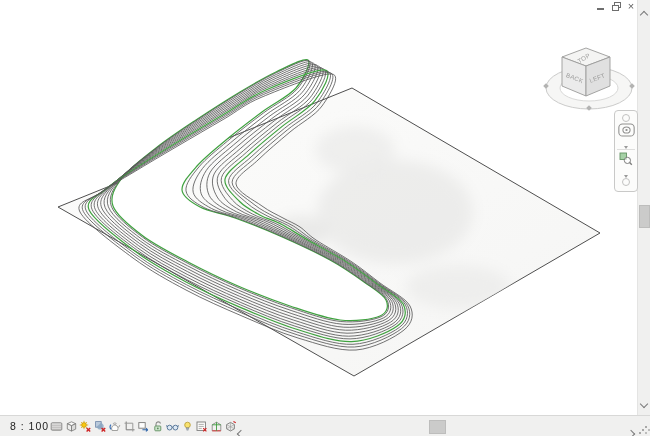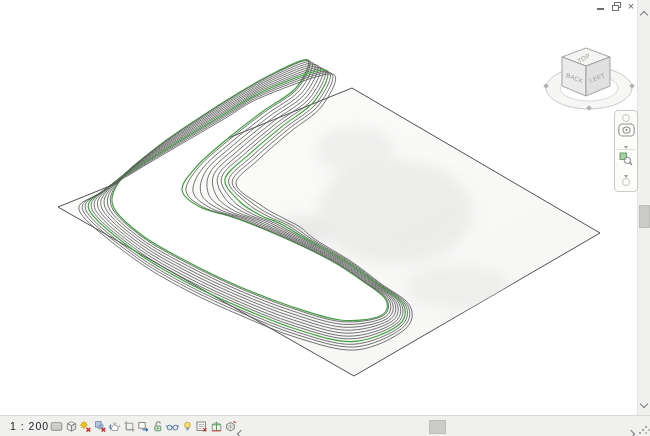--- a/index.html
+++ b/index.html
@@ -140,21 +140,21 @@
         <rect x="1" y="1" width="6.5" height="6.5" fill="#a5d0a5" stroke="#639363" stroke-width="0.9"></rect>
         <circle cx="8.4" cy="8.4" r="3.1" fill="#ffffff" fill-opacity="0.7" stroke="#7d7d7c" stroke-width="1"></circle>
         <path d="M10.6 10.6l2.2 2.2" stroke="#7d7d7c" stroke-width="1.4"></path>
       </svg>
     </span>
     <span class="nav-dd"><span class="dd"></span></span>
     <div class="grip bot"></div>
   </div>
 
   <div class="bottombar">
-    <span class="scale-btn">1 : 200</span>
+    <span class="scale-btn">8 : 100</span>
     <ul class="vcb-icons" id="vcb-icons">
         <li><svg width="13" height="13" viewBox="0 0 13 13">
             <rect x="1.2" y="2.8" width="10.6" height="7.4" rx="1" fill="#e6e5e4" stroke="#7d7d7c" stroke-width="0.9"></rect>
             <path d="M2 5.2h9M2 7.2h9M2 9.2h9" stroke="#a0a09f" stroke-width="0.7" fill="none"></path>
           </svg></li>
         <li><svg width="13" height="13" viewBox="0 0 13 13">
             <path d="M6.5 1.8l4.2 1.9-4.2 2-4.2-2z" fill="#fbfbfa" stroke="#767675" stroke-width="0.8"></path>
             <path d="M2.3 3.7l4.2 2v5.4l-4.2-2z" fill="#ededec" stroke="#767675" stroke-width="0.8"></path>
             <path d="M10.7 3.7l-4.2 2v5.4l4.2-2z" fill="#dcdcdb" stroke="#767675" stroke-width="0.8"></path>
           </svg></li>

